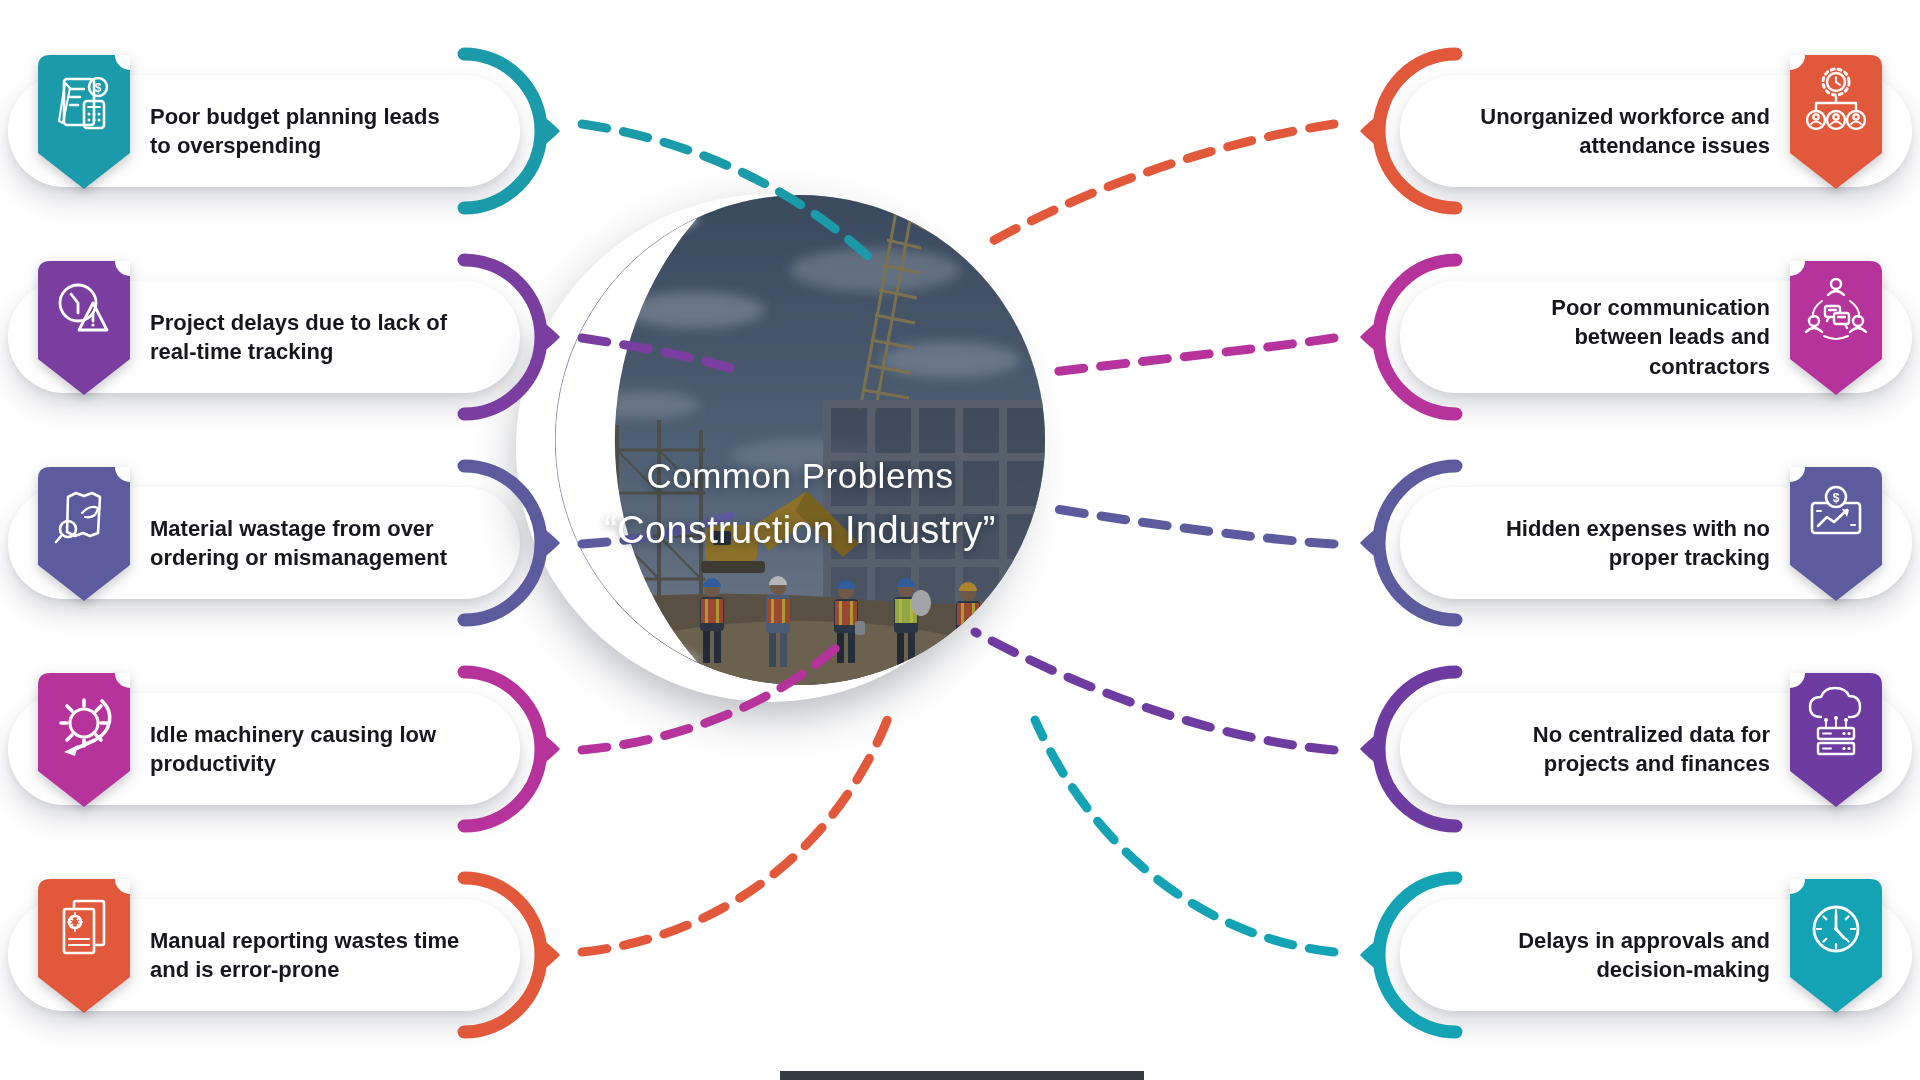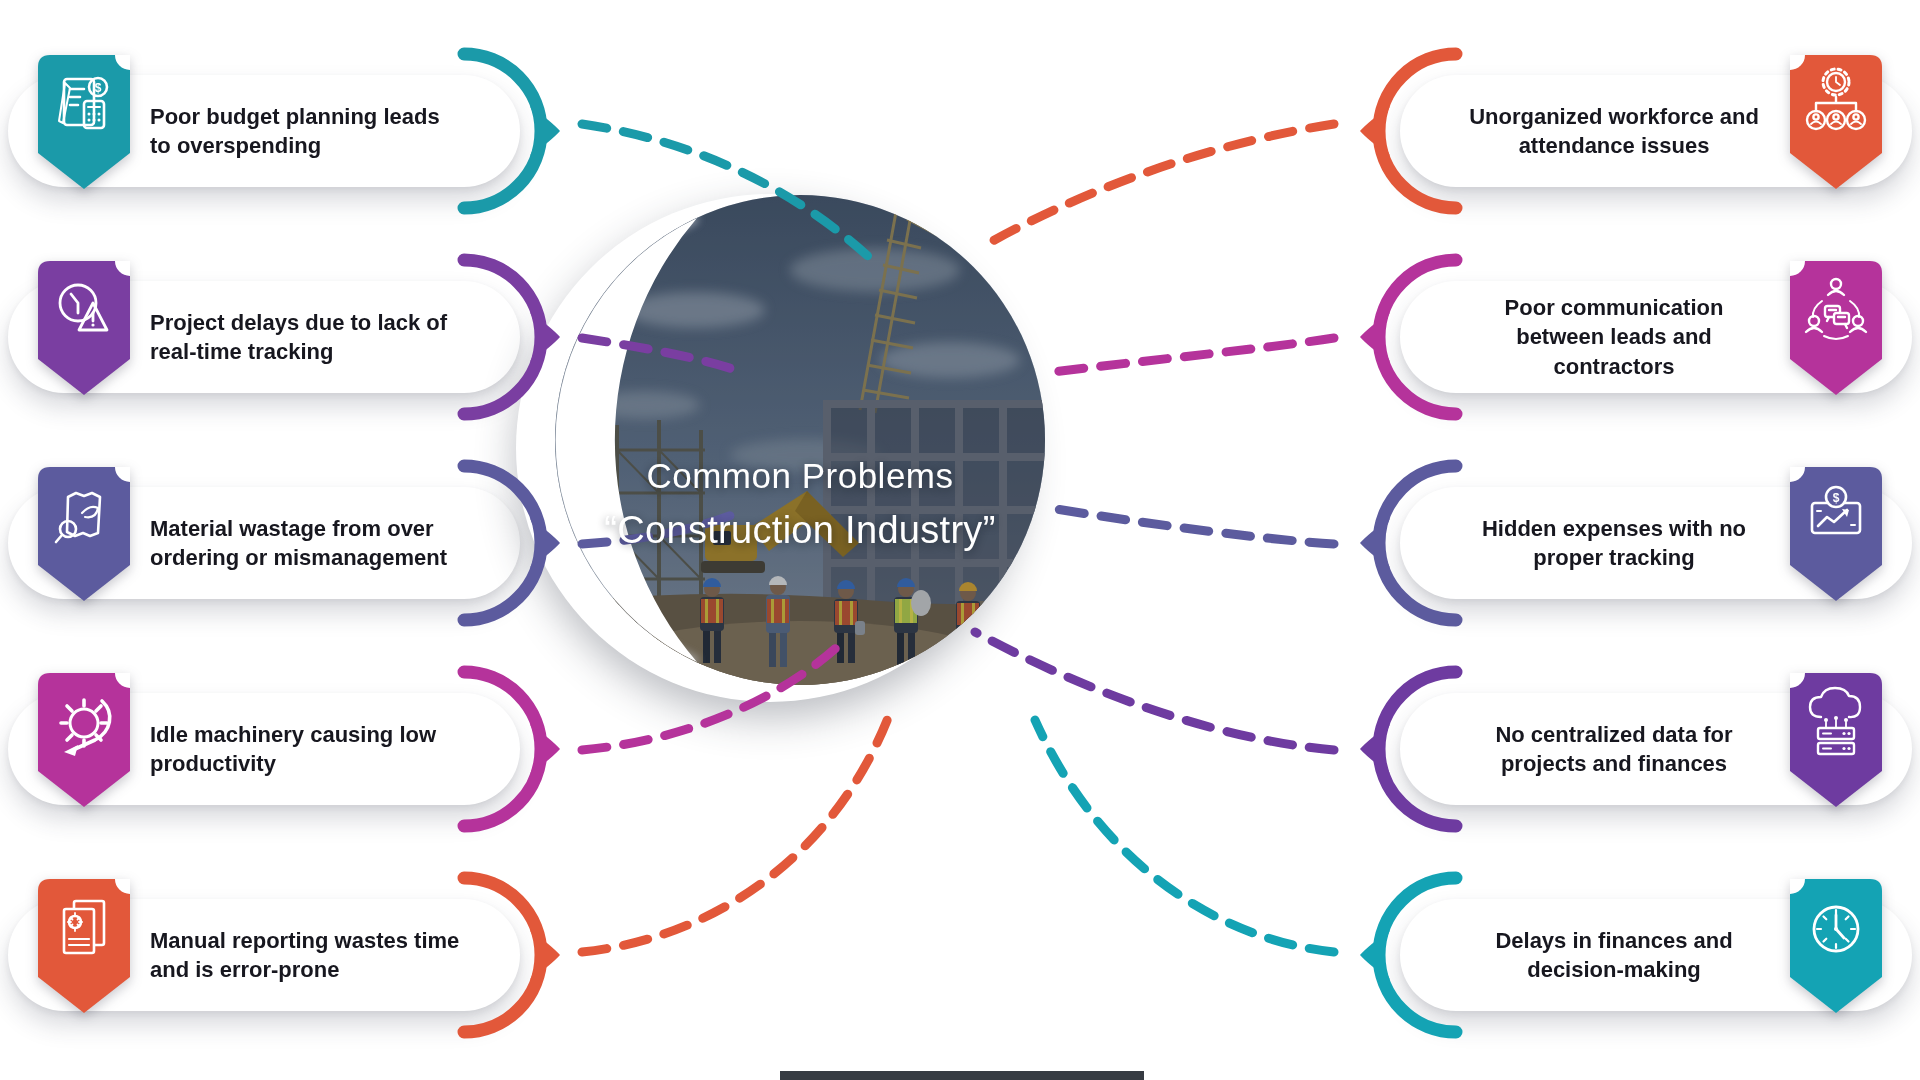--- a/index.html
+++ b/index.html
@@ -7,21 +7,21 @@
        font-family:"Liberation Sans",sans-serif;}
   .stage{position:absolute;inset:0;}
 
   
   .row{position:absolute;width:512px;height:112px;--accent:#888;}
   .pill{position:absolute;inset:0;background:#fff;border-radius:60px;
         box-shadow:0 14px 24px rgba(45,50,70,.18),0 3px 6px rgba(45,50,70,.08);}
   .label{position:absolute;inset:0;display:flex;align-items:center;
          font-size:22px;font-weight:bold;color:#17171f;line-height:1.32;z-index:3;}
   .row.left  .label{padding:0 58px 0 142px;text-align:left;}
-  .row.right .label{padding:0 142px 0 58px;text-align:center;justify-content:flex-end;}
+  .row.right .label{padding:0 142px 0 58px;text-align:right;justify-content:flex-end;}
 
   .badge{position:absolute;top:-20px;width:92px;height:136px;z-index:4;color:var(--accent);
          filter:drop-shadow(0 4px 6px rgba(40,40,60,.25));}
   .row.left  .badge{left:30px;}
   .row.right .badge{right:30px;}
 
   .arc{position:absolute;width:135px;height:170px;top:-29px;color:var(--accent);z-index:2;}
   .row.left  .arc{left:426px;}
   .row.right .arc{left:-49px;transform:scaleX(-1);}
 
@@ -446,17 +446,17 @@
           <path fill="currentColor" d="M0 12 Q0 0 12 0 H80 Q92 0 92 12 V98 L46 134 L0 98 Z"></path>
           <circle cx="0" cy="0" r="15" fill="#fff"></circle>
         <g stroke="#fff" fill="none" stroke-width="2.8" stroke-linecap="round" stroke-linejoin="round">
           <circle cx="46" cy="50" r="22"></circle>
           <path d="M46 31v4M46 65v4M27 50h4M61 50h4M33.5 37.5l2.8 2.8M55.7 59.7l2.8 2.8M58.5 37.5l-2.8 2.8M36.3 59.7l-2.8 2.8" stroke-width="2.2"></path>
           <path d="M46 50V36M46 50l8 9"></path>
             <circle cx="46" cy="50" r="2" fill="#fff" stroke="none"></circle>
         </g>
         </svg>
     </div>
-    <div class="label">Delays in finances and decision-making</div>
+    <div class="label">Delays in approvals and decision-making</div>
   </div>
 
   <div class="bottom-bar"></div>
 </div>
 
 </body></html>

